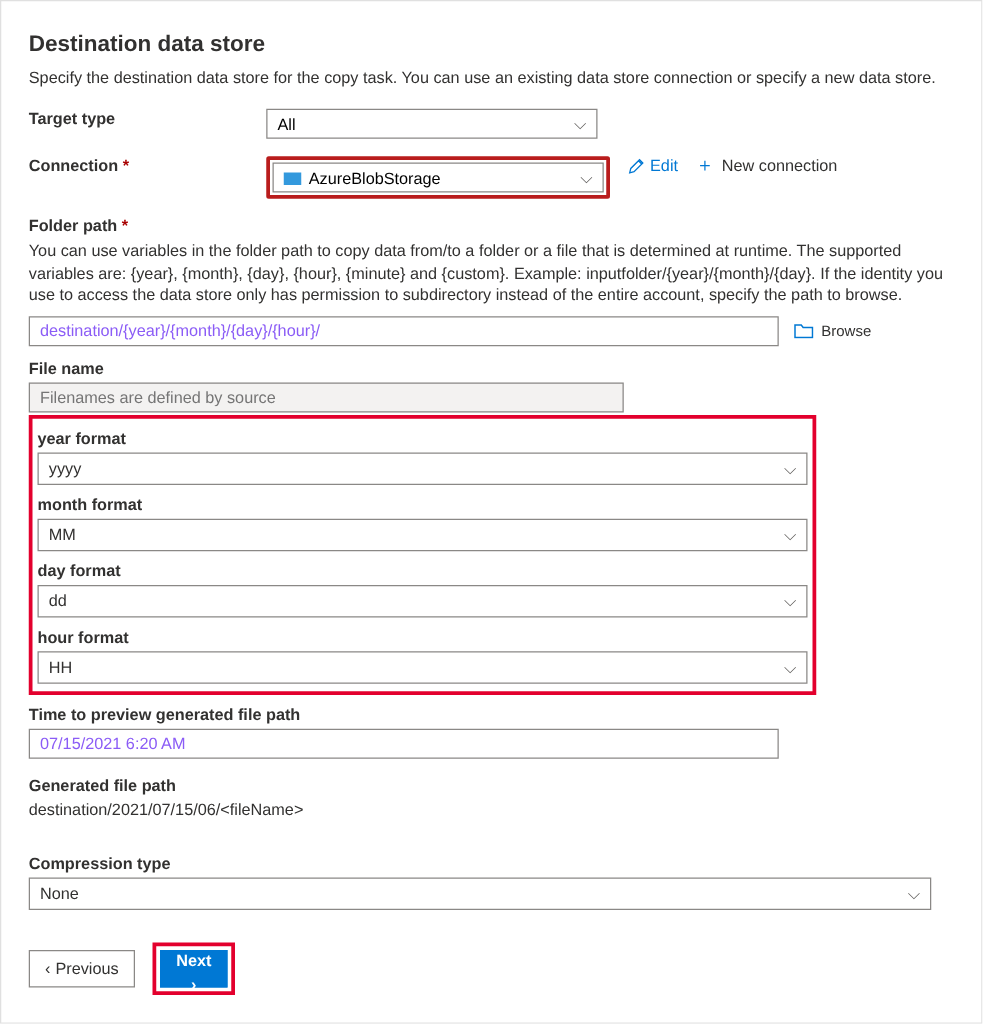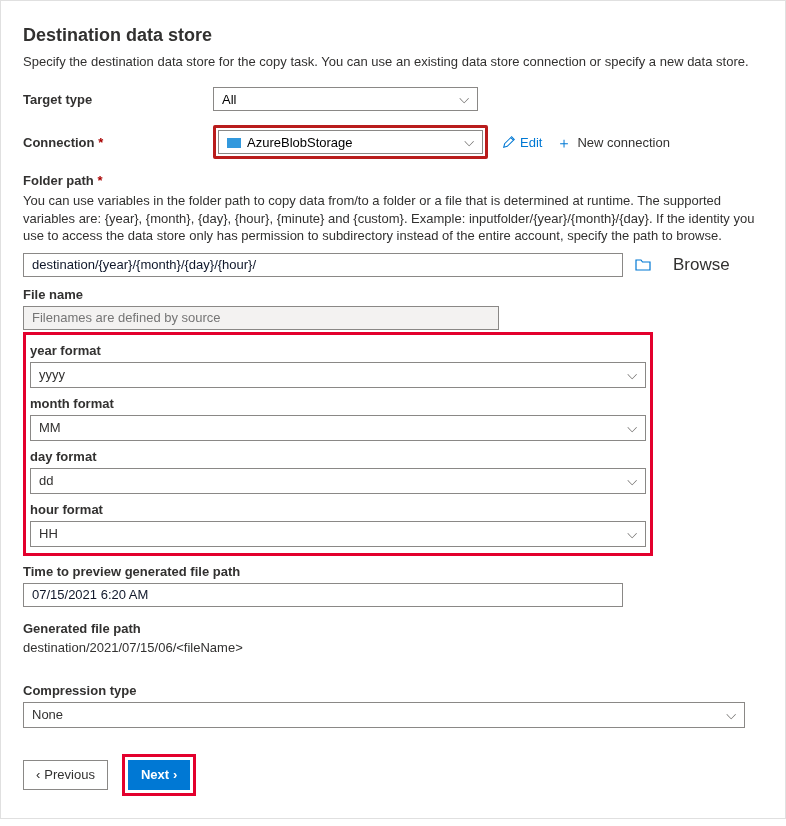--- a/index.html
+++ b/index.html
@@ -1,46 +1,46 @@
 <!DOCTYPE html>
 <html><head>
 <meta charset="utf-8">
 <style>
   * { box-sizing: border-box; font-family: "Segoe UI", Arial, sans-serif; }
   body { margin: 0; background: #fff; padding: 0; }
   .panel { width: 786px; border: 1px solid #e0e0e0; background: #fff; padding: 18px 22px 22px 22px; }
   .title { font-size: 18px; font-weight: 600; color: #323130; margin: 6px 0 8px 0; }
   .desc { font-size: 13px; color: #323130; margin-bottom: 18px; }
-  .row { display: flex; align-items: center; margin-bottom: 14px; }
+  .row { display: flex; align-items: flex-start; margin-bottom: 14px; }
   .row-label { width: 190px; font-size: 13px; font-weight: 600; color: #323130; }
   .req { color: #a80000; }
   .select, .input {
     border: 1px solid #8a8886; height: 24px; font-size: 13px;
     padding: 0 8px; display: flex; align-items: center;
     justify-content: space-between; background: #fff; position: relative;
   }
   .select { width: 265px; }
   .select .chev, .wide-select .chev { color: #605e5c; }
   .icon-blob { display:inline-block; width:14px; height:10px; background: linear-gradient(#3399dd,#3399dd); margin-right:6px; vertical-align:middle; }
   .link-btn { display:flex; align-items:center; color:#0078d4; font-size:13px; margin-left:14px; cursor:pointer; gap:4px; }
   .link-plain { color:#323130; font-size:13px; margin-left:14px; cursor:pointer; display:flex; align-items:center; gap:6px;}
   .redbox { border:3px solid #b91c1c; border-radius:2px; padding:2px; }
   .redbox-conn { display:inline-block; }
   .section-label { font-size:13px; font-weight:600; color:#323130; margin-top:8px; margin-bottom:4px; }
   .help { font-size:13px; color:#323130; line-height:1.35; margin-bottom:8px; }
   .wide-row { display:flex; align-items:center; gap:12px; margin-bottom:10px; }
-  .wide-input { flex:0 0 600px; border:1px solid #8a8886; height:24px; font-size:13px; padding:0 8px; background:#fff; color:#0f172a; }
+  .wide-input { flex:0 0 600px; border:1px solid #8a8886; height:24px; font-size:13px; padding:0 8px; background:#fff; color:#8b5cf6; }
   .wide-input.disabled { background:#f3f2f1; color:#a19f9d; }
   .wide-select { width:722px; border:1px solid #8a8886; height:26px; font-size:13px; padding:0 8px; background:#fff; color:#323130; display:flex; align-items:center; justify-content:space-between; }
-  .browse { color:#323130; font-size:17px; cursor:pointer; display:flex; align-items:center; gap:22px;}
+  .browse { color:#323130; font-size:12px; cursor:pointer; display:flex; align-items:center; gap:6px;}
   .folder-icon svg { display:block; }
   .group-red { border:3px solid #e3002d; width:630px; padding:0px 4px 6px 4px; margin-top:2px; margin-bottom:8px;}
   .footer { margin-top:26px; display:flex; gap:14px; align-items:center;}
   .btn { height:30px; font-size:13px; border:1px solid #8a8886; background:#fff; padding:0 12px; display:flex; align-items:center; gap:4px; cursor:pointer; color:#323130;}
-  .btn.primary { background:#0078d4; color:#fff; border-color:#0078d4; font-weight:600;}
+  .btn.primary { background:#0078d4; color:#fff; border-color:#0078d4; font-weight:600;flex-direction:column;}
   .red-wrap-btn { border:3px solid #e3002d; padding:3px; display:inline-flex;}
   .plus { font-size:15px; line-height:1; color:#0078d4; }
   .pencil svg { display:block;}
   .genpath { font-size:13px; color:#323130; margin-top:2px; margin-bottom:28px;}
 </style>
 </head>
 <body>
 
 <div class="panel">
   <div class="title">Destination data store</div>

